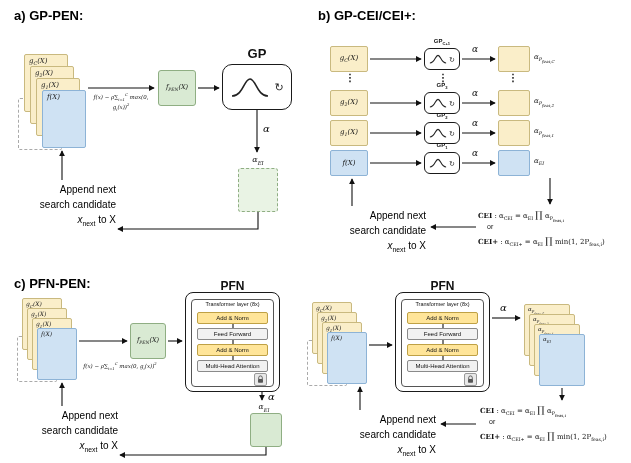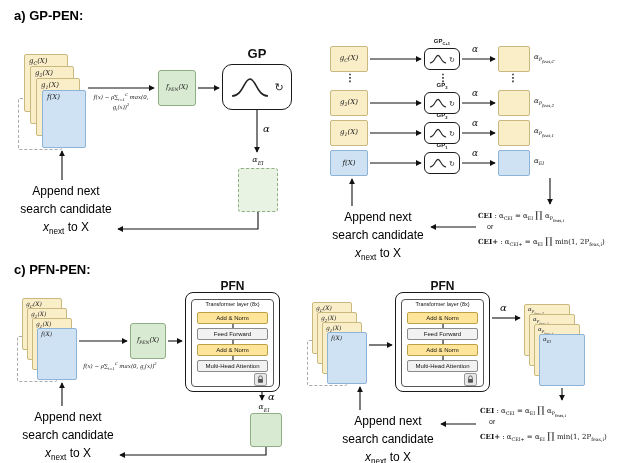--- a/index.html
+++ b/index.html
@@ -47,21 +47,21 @@
   .layer.ynorm{background:#ffe599;border-color:#bfa145}
   .lockbadge{position:absolute;width:13px;height:13px;background:#e8e8e8;border:1px solid #999;
         border-radius:2px;display:flex;align-items:center;justify-content:center}
   
   .alpha{position:absolute;font-family:"DejaVu Serif",serif;font-style:italic;font-size:10px}
   .alpha.sm{font-size:9px}
   .caption{position:absolute;text-align:center;font-family:"DejaVu Serif",serif;font-style:italic;font-size:8px}
   .formula{position:absolute;font-family:"DejaVu Serif",serif;font-size:7px;white-space:nowrap}
   .penformula{position:absolute;font-family:"DejaVu Serif",serif;font-style:italic;font-size:5.5px;
         text-align:center;line-height:1.25}
-  .append{position:absolute;text-align:center;font-size:12px;line-height:1.5;color:#000}
+  .append{position:absolute;text-align:right;font-size:10px;line-height:1.5;color:#000}
   .vdots{position:absolute;font-size:10px;font-weight:bold;line-height:1}
   svg.arrows{position:absolute;left:0;top:0;pointer-events:none}
 </style>
 </head>
 <body>
 
 <div class="canvas">
 
   <div class="paneltitle" style="left:14px;top:8px">a) GP-PEN:</div>
 
@@ -84,20 +84,21 @@
       </svg>
     <span class="refresh">↻</span>
   </div>
 
   <div class="alpha" style="left:263px;top:123px">α</div>
   <div class="caption" style="left:238px;top:155px;width:40px">α<sub>EI</sub></div>
   <div class="greenbox dashedg" style="left:238px;top:168px;width:40px;height:44px"></div>
 
   <div class="append" style="left:16px;top:182px;width:100px">Append next<br>search candidate<br><i>x</i><sub>next</sub> to X</div>
 
+  <div class="paneltitle" style="left:318px;top:8px">b) GP-CEI/CEI+:</div>
 
   <div class="fieldbox" style="left:330px;top:46px;width:38px;height:26px">
       <span>g<sub>C</sub>(X)</span>
     </div>
   <div class="gplabel" style="left:424px;top:38px;width:36px">GP<sub>C+1</sub></div>
   <div class="modelbox-sm" style="left:424px;top:48px;width:36px;height:22px">
     <svg width="18" height="10" viewBox="0 0 40 22">
         <path d="M2 20 C13 20 14 3 20 3 C26 3 27 20 38 20" fill="none" stroke="#222" stroke-width="2.4"></path>
       </svg>
     <span class="refresh sm">↻</span>
@@ -151,21 +152,21 @@
   <div class="alpha sm" style="left:472px;top:148px">α</div>
   <div class="outbox blue" style="left:498px;top:150px;width:32px;height:26px"></div>
   <div class="outlabel" style="left:534px;top:157px">α<sub>EI</sub></div>
 
   <div class="formula" style="left:478px;top:209px"><b>CEI</b> : α<sub>CEI</sub> = α<sub>EI</sub> <span class="prod">∏</span> α<sub>P<sub>feas,i</sub></sub></div>
   <div class="formula" style="left:487px;top:223px;font-family:'Liberation Sans',sans-serif">or</div>
   <div class="formula" style="left:478px;top:235px"><b>CEI+</b> : α<sub>CEI+</sub> = α<sub>EI</sub> <span class="prod">∏</span> min(1, 2P<sub>feas,i</sub>)</div>
 
   <div class="append" style="left:330px;top:208px;width:96px">Append next<br>search candidate<br><i>x</i><sub>next</sub> to X</div>
 
-  <div class="paneltitle" style="left:14px;top:262px">c) PFN-PEN:</div>
+  <div class="paneltitle" style="left:14px;top:276px">c) PFN-PEN:</div>
 
   <div class="card dashed" style="left:17px;top:336px;width:40px;height:46px;z-index:0"></div>
   <div class="card small" style="left:22px;top:298px;width:40px;height:52px;z-index:1"><span>g<sub>C</sub>(X)</span></div>
   <div class="card small" style="left:27px;top:308px;width:40px;height:52px;z-index:2"><span>g<sub>2</sub>(X)</span></div>
   <div class="card small" style="left:32px;top:318px;width:40px;height:52px;z-index:3"><span>g<sub>1</sub>(X)</span></div>
   <div class="card small blue" style="left:37px;top:328px;width:40px;height:52px;z-index:4"><span>f(X)</span></div>
 
   <div class="greenbox" style="left:130px;top:323px;width:36px;height:36px">
       <span>f<sub>PEN</sub>(X)</span>
     </div>

